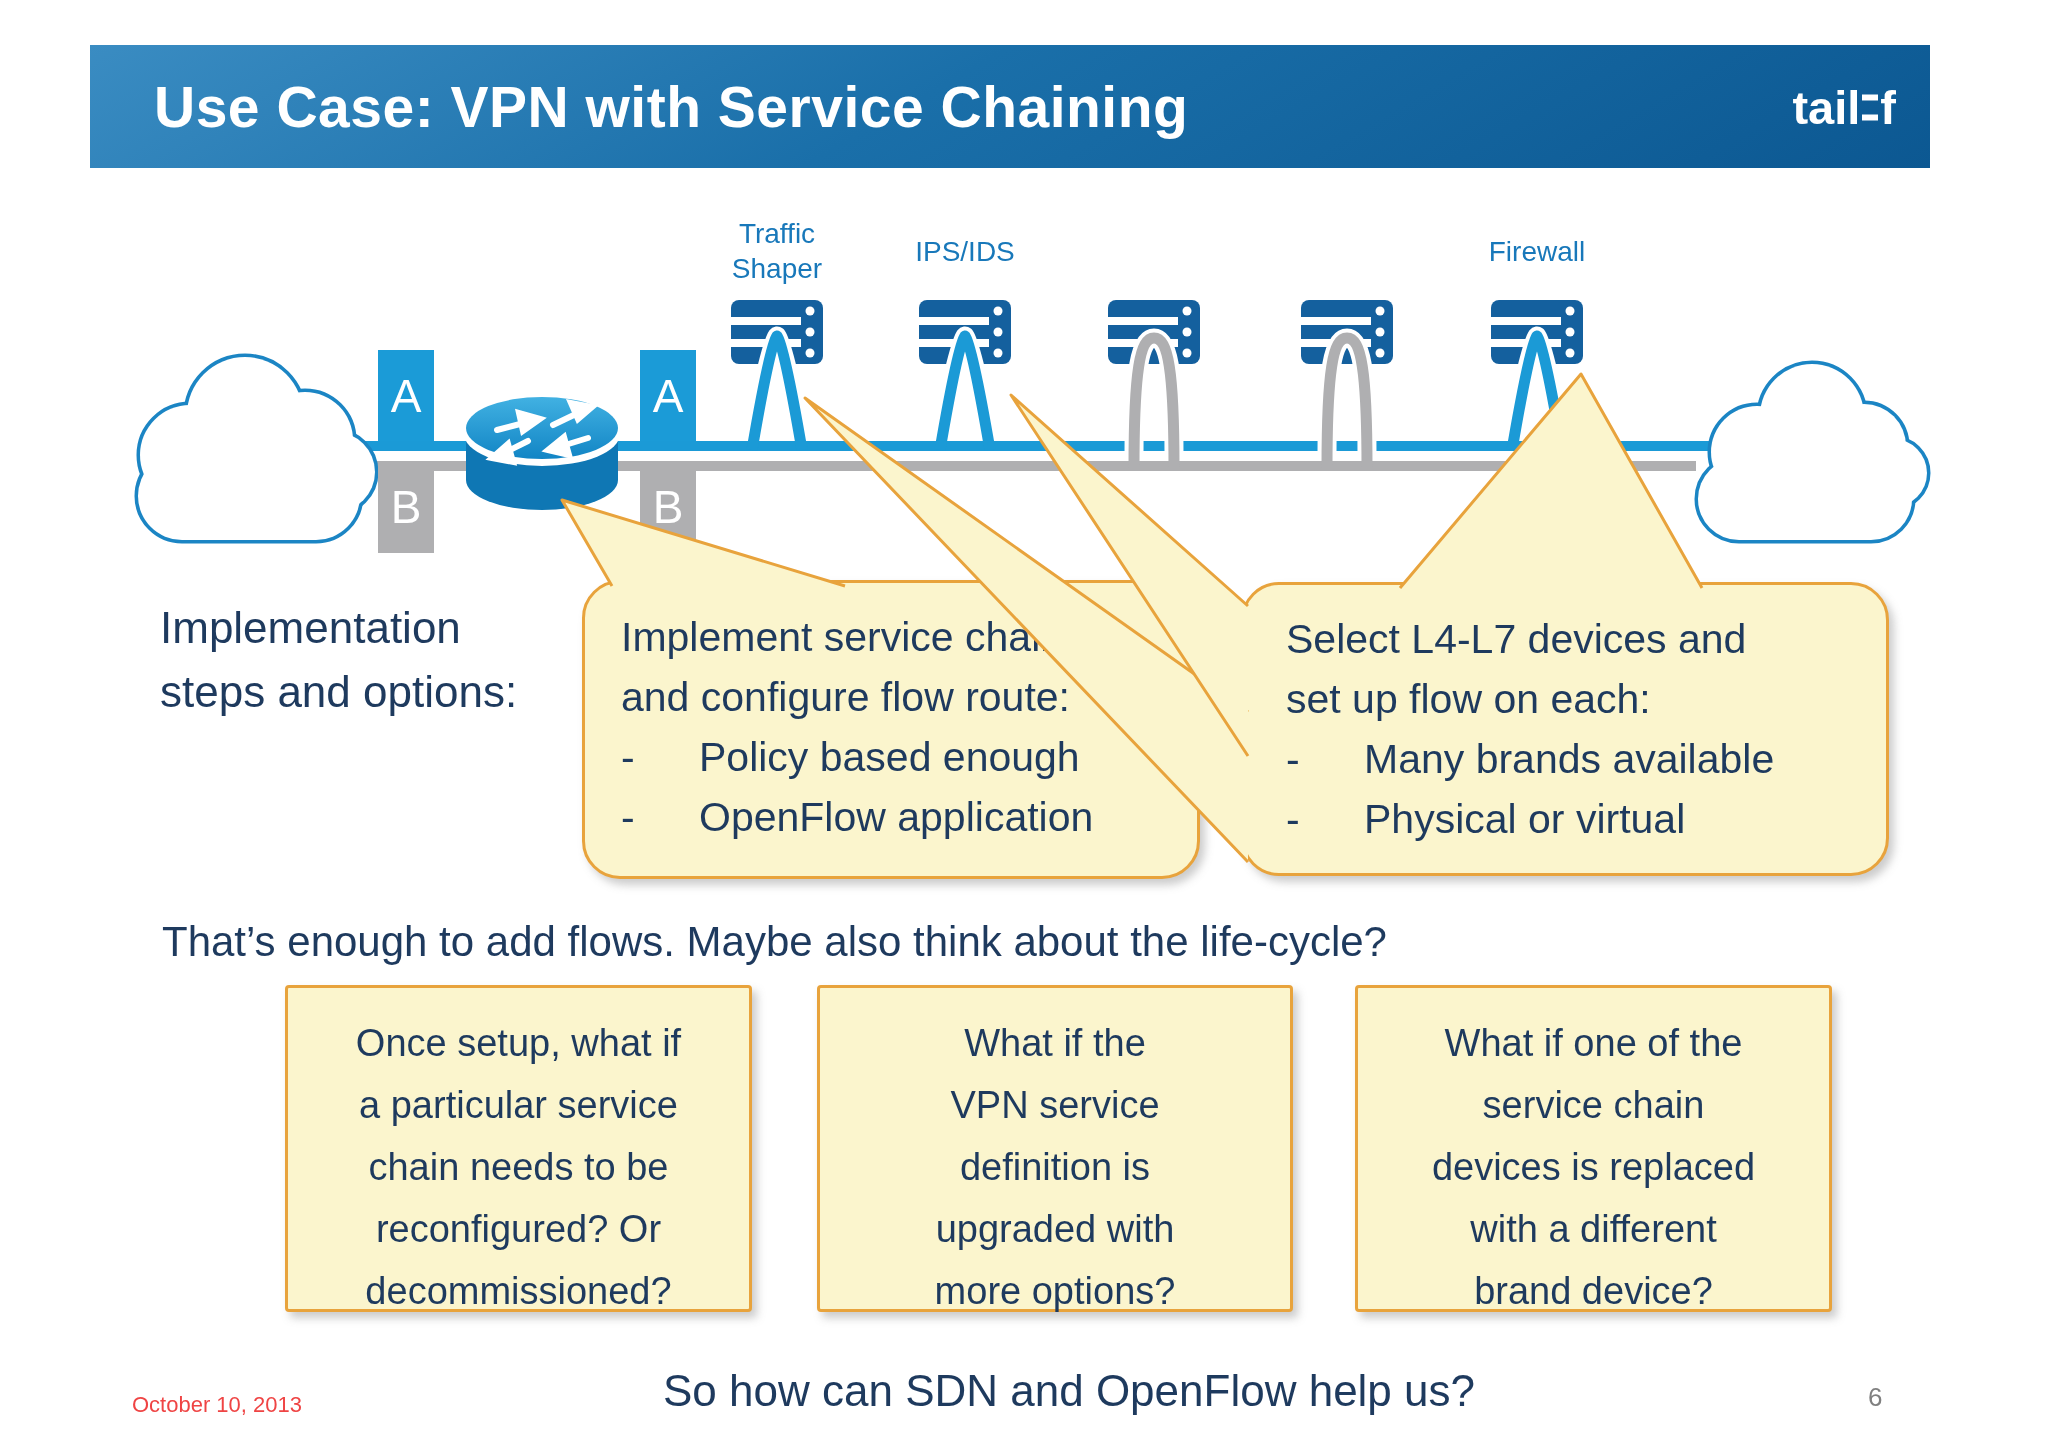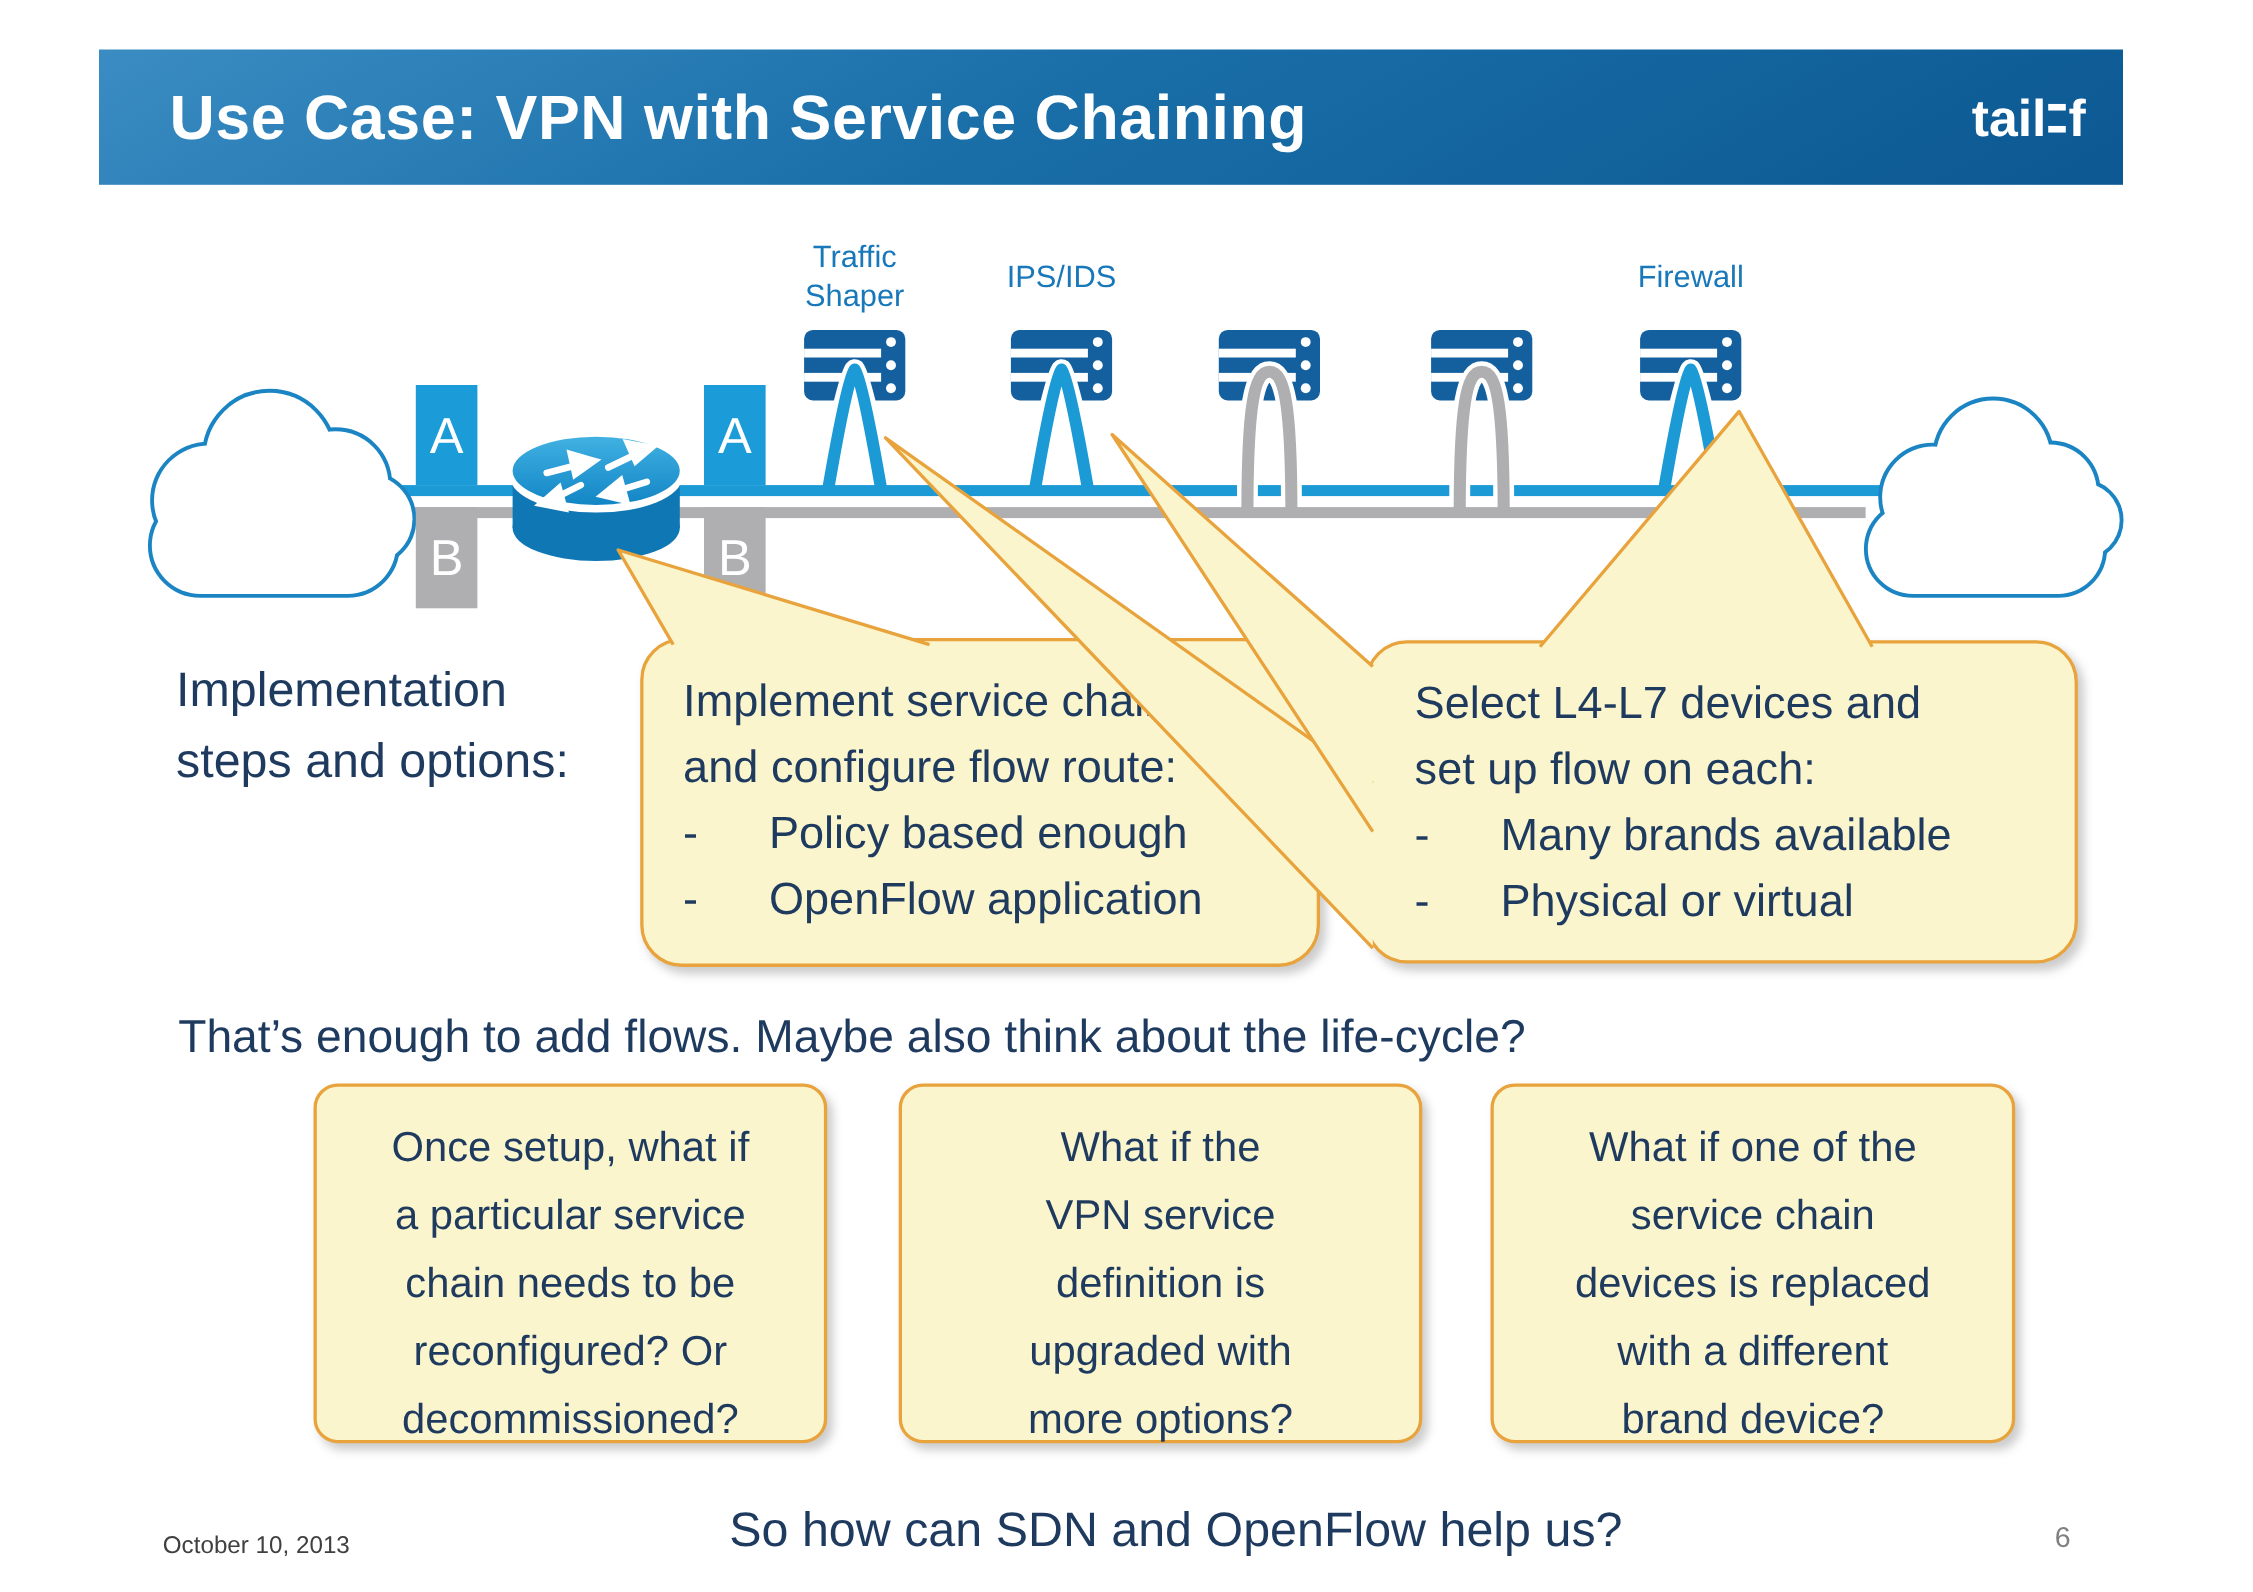--- a/index.html
+++ b/index.html
@@ -32,29 +32,29 @@
            box-shadow:5px 6px 9px rgba(110,110,110,0.35);font-size:41px;line-height:60px;color:#1e3a5e;}
   .callout .ctitle{white-space:pre-line;}
   .bullet{display:flex;}
   .bullet .dash{width:78px;flex:0 0 78px;}
   #callout-implement{left:582px;top:580px;width:618px;height:299px;z-index:3;padding:24px 20px 0 36px;box-sizing:border-box;}
   #callout-select{left:1241px;top:582px;width:648px;height:294px;z-index:4;padding:24px 16px 0 42px;box-sizing:border-box;}
 
   
   .impl-intro{position:absolute;left:160px;top:596px;font-size:44px;line-height:64px;white-space:pre-line;z-index:2;}
   .lifecycle-q{position:absolute;left:162px;top:918px;font-size:42px;z-index:2;}
-  .life-box{position:absolute;top:985px;height:327px;background:#fbf5cd;border:3px solid #e8a33c;border-radius:22px;
+  .life-box{position:absolute;top:985px;height:327px;background:#fbf5cd;border:3px solid #e8a33c;border-radius:4px;
             box-shadow:5px 6px 9px rgba(110,110,110,0.35);box-sizing:border-box;
             display:flex;align-items:flex-start;justify-content:center;text-align:center;
             font-size:38px;line-height:62px;padding-top:24px;white-space:pre-line;z-index:2;}
   #life-box-0{left:285px;width:467px;}
   #life-box-1{left:817px;width:476px;text-align:center;}
   #life-box-2{left:1355px;width:477px;}
   .footer-q{position:absolute;left:90px;right:0;top:1366px;text-align:center;font-size:44px;z-index:2;}
-  .footer-date{position:absolute;left:148px;top:1392px;font-size:22px;color:#404040;z-index:2;}
+  .footer-date{position:absolute;left:132px;top:1392px;font-size:22px;color:#ef4444;z-index:2;}
   .page-num{position:absolute;left:1868px;top:1382px;font-size:26px;color:#808080;z-index:2;}
 
   svg{display:block;}
 </style>
 </head>
 <body>
 
 <div class="slide">
 
   <svg class="layer" style="z-index:1" viewBox="0 0 2048 1447">

